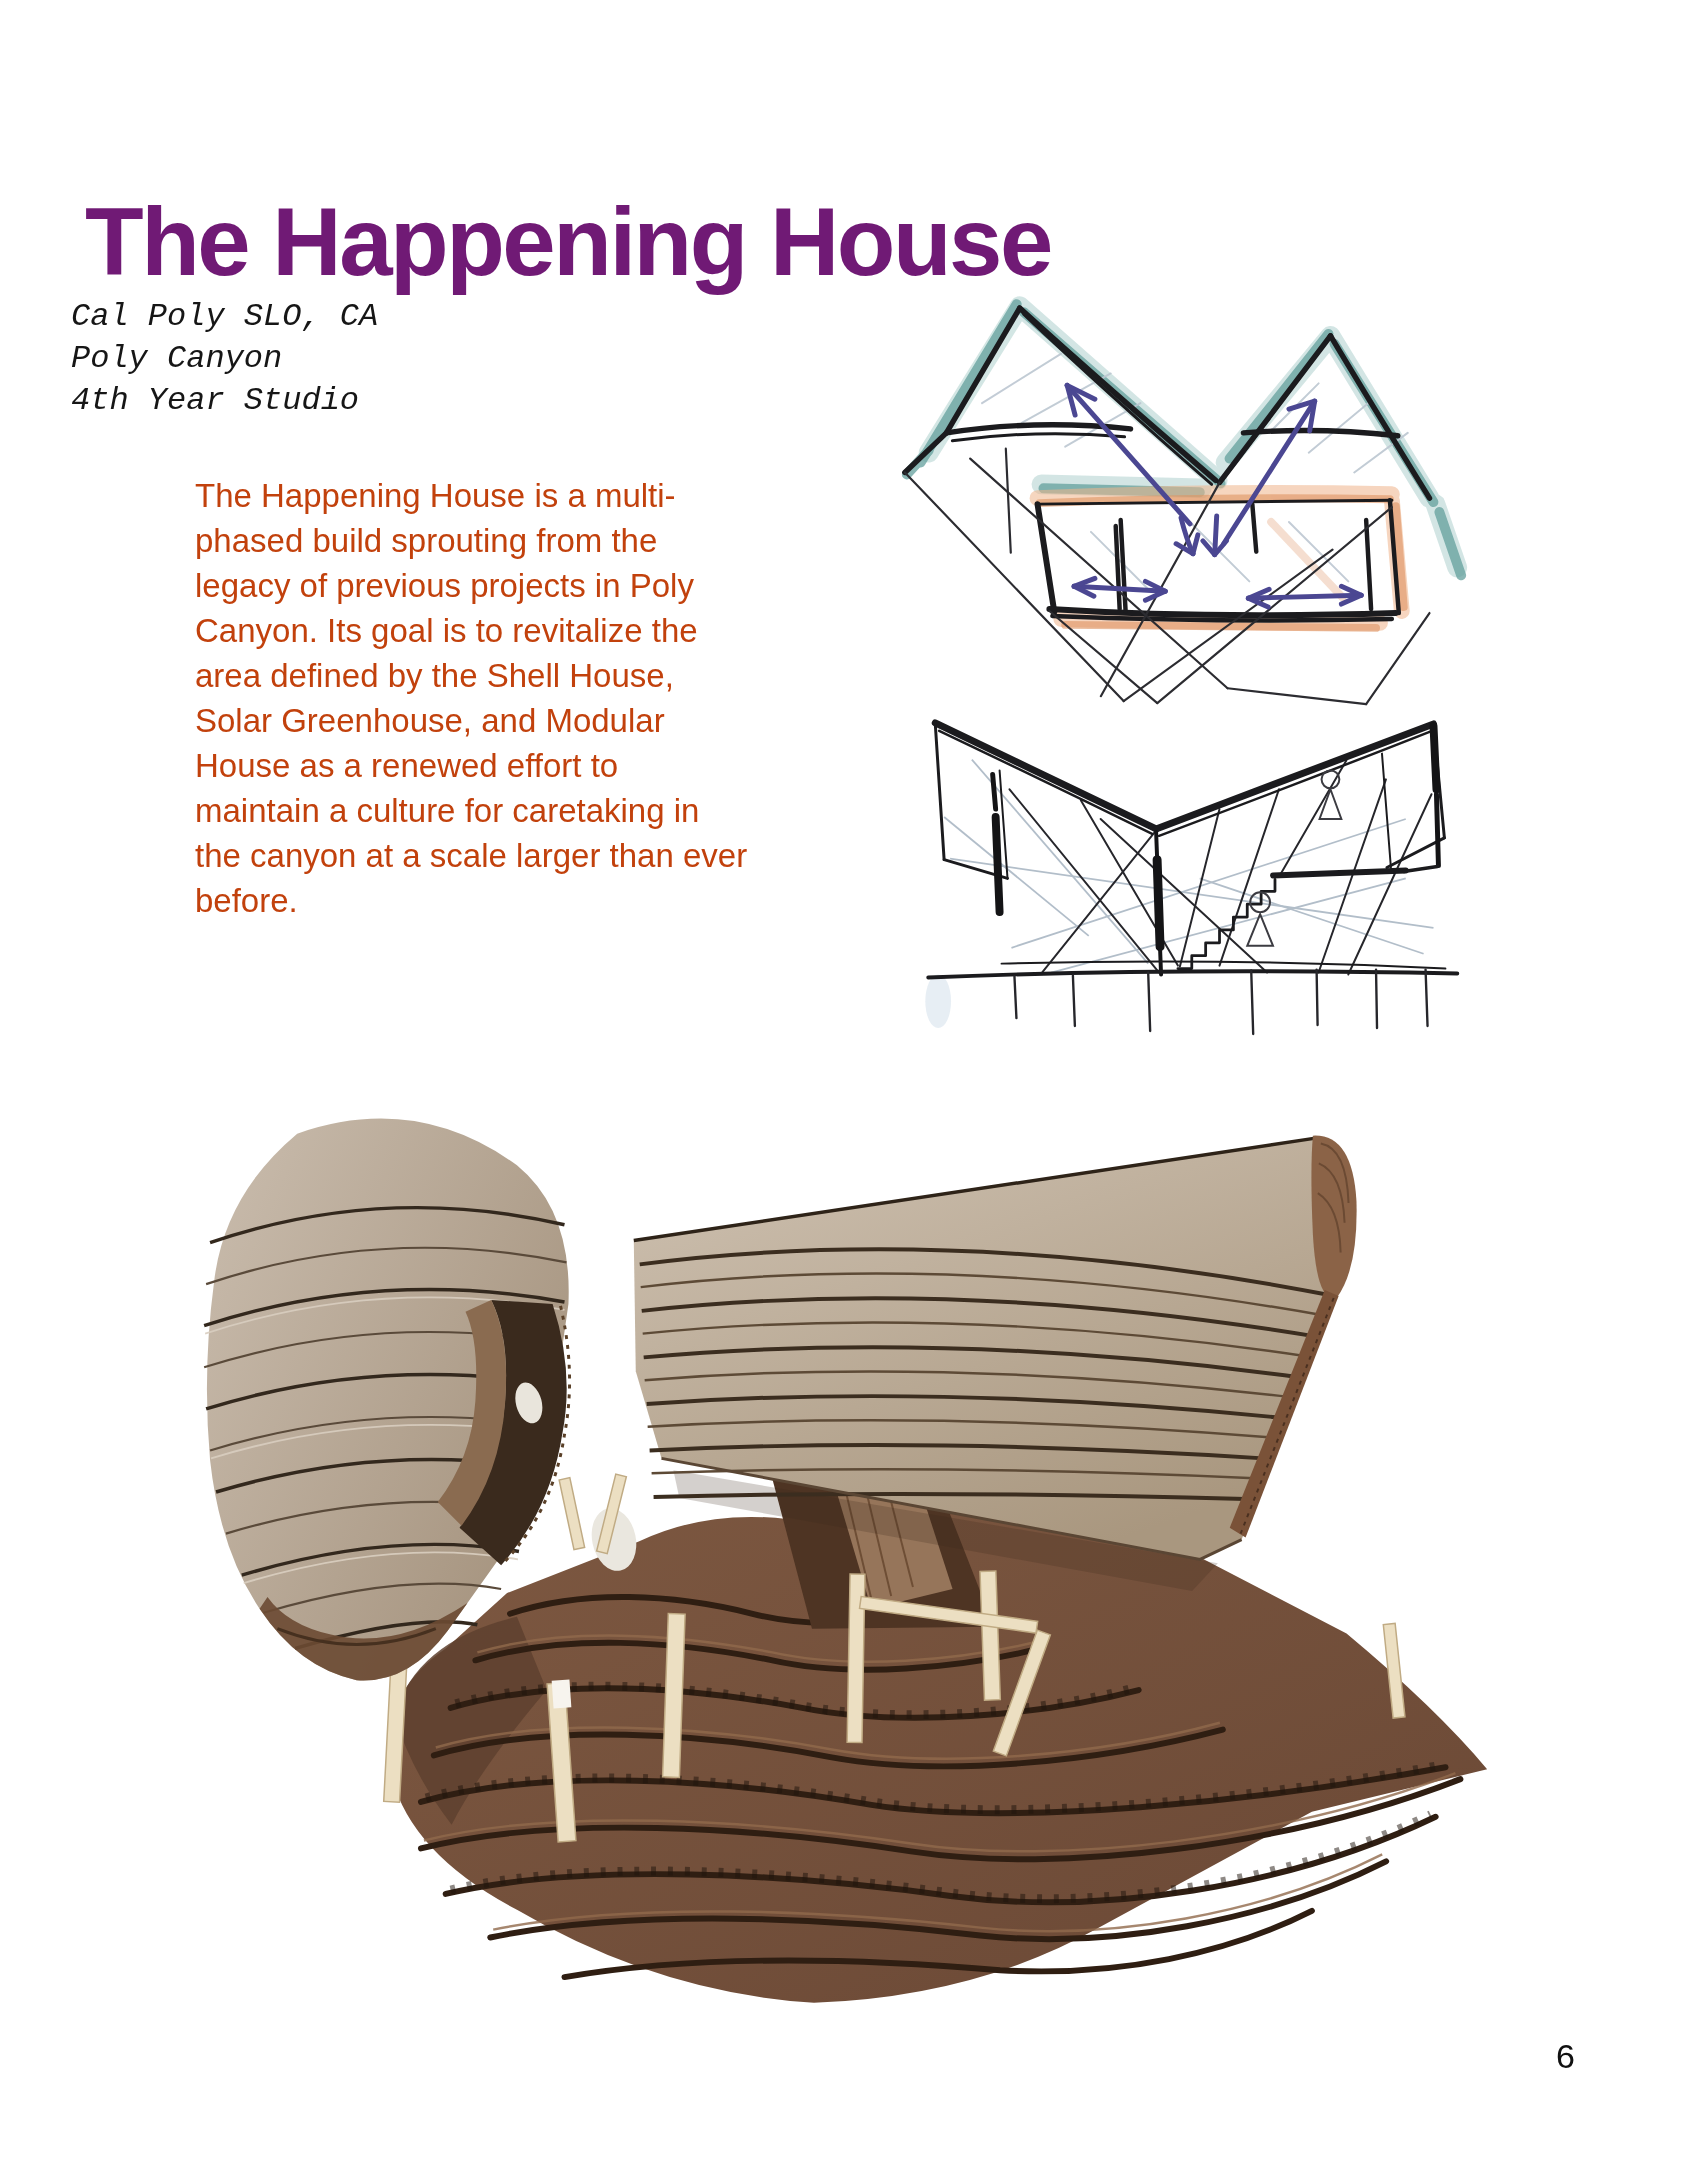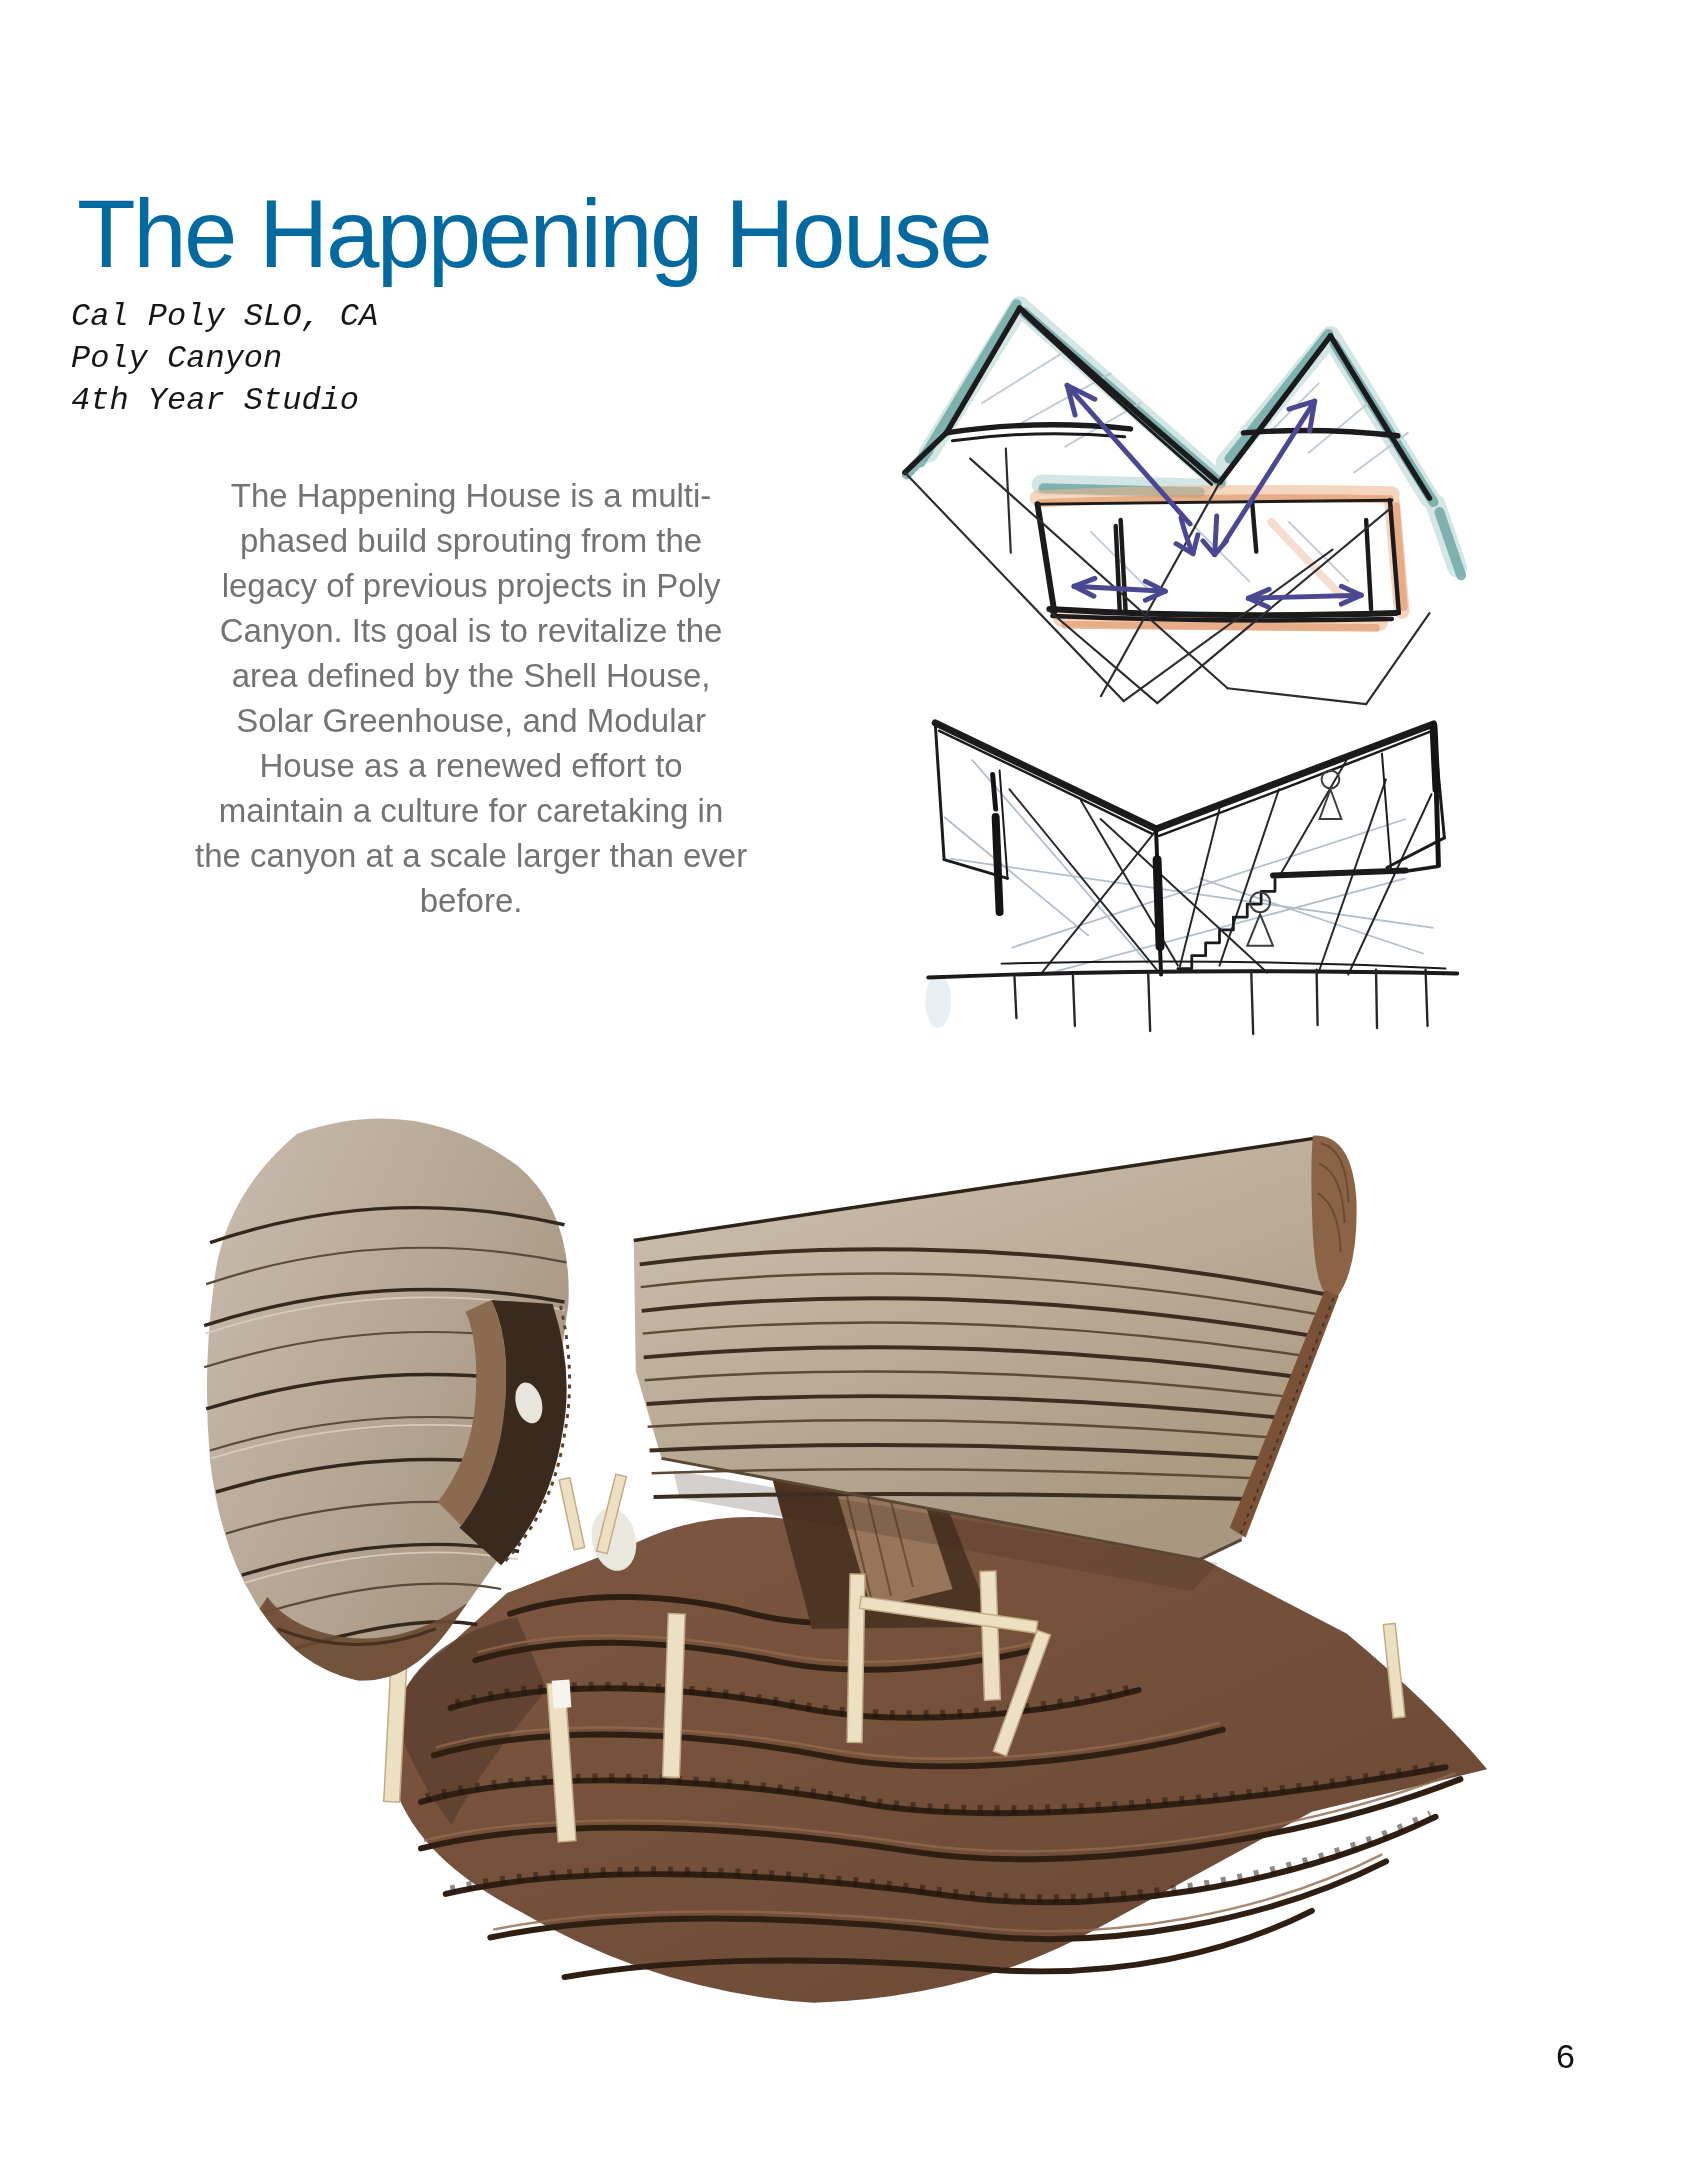--- a/index.html
+++ b/index.html
@@ -1,35 +1,34 @@
 <!DOCTYPE html>
 <html><head>
 <meta charset="utf-8">
 <style>
   html,body{margin:0;padding:0;background:#9a9a9a;}
   .page{
     position:relative; width:1683px; height:2178px; background:#ffffff;
     font-family:"Liberation Sans", sans-serif; overflow:hidden; margin:0 auto;
   }
   .title{
-    position:absolute; left:69px; top:178px; margin:8px;
-    font-size:96px; font-weight:normal; letter-spacing:-2.5px; line-height:1;
-    color:#0369a1; white-space:nowrap;
+    position:absolute; left:69px; top:178px; margin:16px;
+    font-size:96px; font-weight:bold; letter-spacing:-2.5px; line-height:1;
+    color:#701a75; white-space:nowrap;
   }
   .meta{
     position:absolute; left:71px; top:296px;
     font-size:32px; font-style:italic; line-height:42px; color:#161616;
     white-space:pre-line;
     font-family:Liberation Mono, monospace;
   }
   .desc{
     position:absolute; left:195px; top:473px; margin:0;
-    font-size:33px; line-height:45px; color:#737373;
+    font-size:33px; line-height:45px; color:#c2410c;
     white-space:pre-line;
-    text-align:center;
   }
   figure{margin:0;padding:0;position:absolute;}
   .fig-concept{left:673px; top:223px; width:827px; height:490px;}
   .fig-section{left:851px; top:698px; width:634px; height:347px;}
   .fig-photo{left:119px; top:1074px; width:1381px; height:941px;}
   .page-number{
     position:absolute; left:1556px; top:2037px; font-size:34px; color:#111;
   }
   svg{display:block;width:100%;height:100%;}
   .ink{stroke:#1b1b1e;fill:none;stroke-linecap:round;stroke-linejoin:round;}

